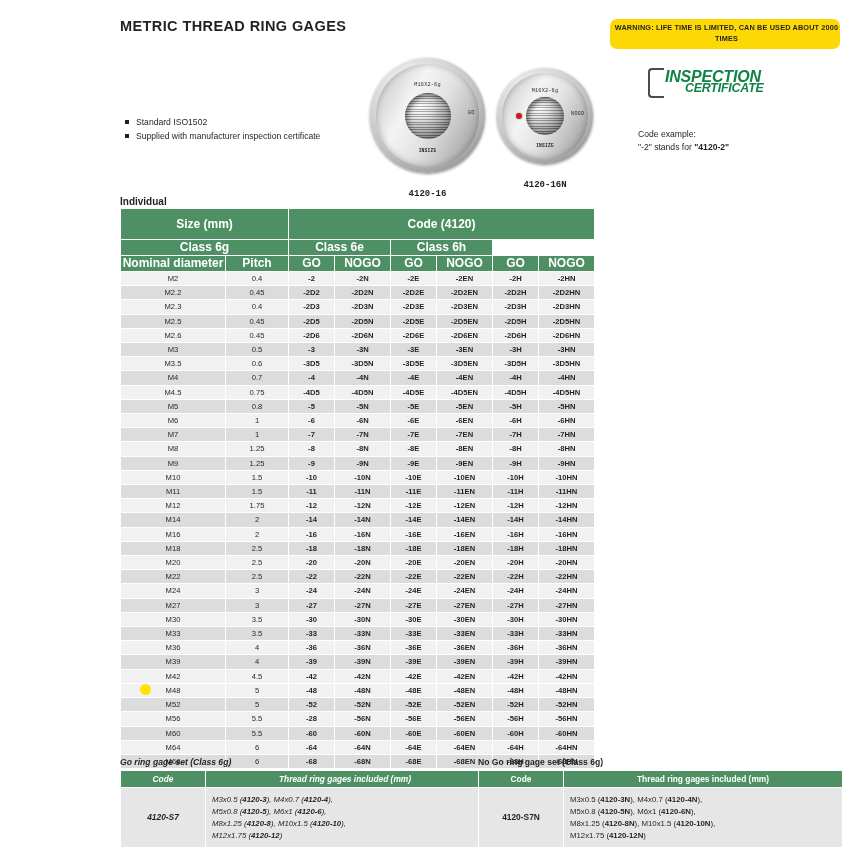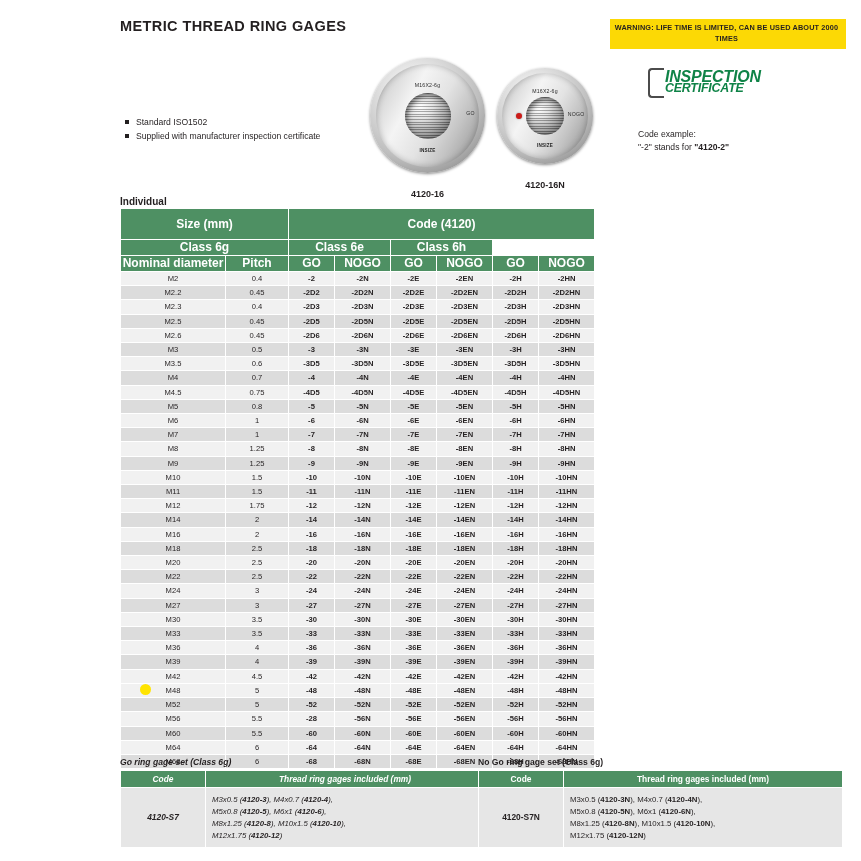--- a/index.html
+++ b/index.html
@@ -14,22 +14,22 @@
   .page{position:relative;width:861px;height:632px;}
 
   
   .title{
     position:absolute;left:120px;top:18px;
     font-size:14.5px;font-weight:bold;letter-spacing:.4px;
     color:#231f20;
   }
   .warning{
     position:absolute;left:610px;top:19px;width:227px;
-    background:#fcd905;border-radius:0;
-    padding:4px 6px 5px 3px;
+    background:#fcd905;border-radius:7px;
+    padding:4px 0 5px 3px;
     text-align:center;
     font-size:7.3px;font-weight:bold;line-height:1.45;
     color:#231f20;letter-spacing:.15px;
   }
 
   
   .bullets{position:absolute;left:124px;top:116px;font-size:8.6px;line-height:1.55;}
   .bullets .b{position:relative;padding-left:12px;margin-bottom:1px;}
   .bullets .b:before{
     content:"";position:absolute;left:1px;top:4px;
@@ -38,27 +38,27 @@
 
   
   .cert{position:absolute;left:648px;top:66px;width:130px;height:34px;}
   .cert .hook{position:absolute;left:0;top:2px;width:14px;height:26px;
     border:2.4px solid #4b4b4b;border-right:none;border-radius:4px 0 0 4px;}
   .cert .l1,.cert .l2{
     position:absolute;left:17px;font-weight:bold;font-style:italic;
     color:#0f8347;letter-spacing:-.2px;
   }
   .cert .l1{top:2px;font-size:16px;}
-  .cert .l2{top:15px;font-size:12.4px;}
+  .cert .l2{top:15px;font-size:12.4px;margin-left:20px;}
 
   .codeex{position:absolute;left:638px;top:128px;font-size:8.6px;line-height:1.5;}
   .codeex b{font-weight:bold;}
 
   
-  .ring{position:absolute;}
+  .ring{position:absolute;font-family:Liberation Mono, monospace;}
   .ring .disc{
     position:relative;width:100%;height:100%;border-radius:50%;
     background:
       radial-gradient(circle at 38% 30%, #ffffff 0%, #e9e9e9 22%, #cfcfcf 46%, #bdbdbd 62%, #9a9a9a 80%, #6d6d6d 100%);
     box-shadow:0 1px 3px rgba(0,0,0,.45);
     overflow:hidden;
   }
   .ring .rim{
     position:absolute;left:5%;top:5%;width:90%;height:90%;border-radius:50%;
     background:

